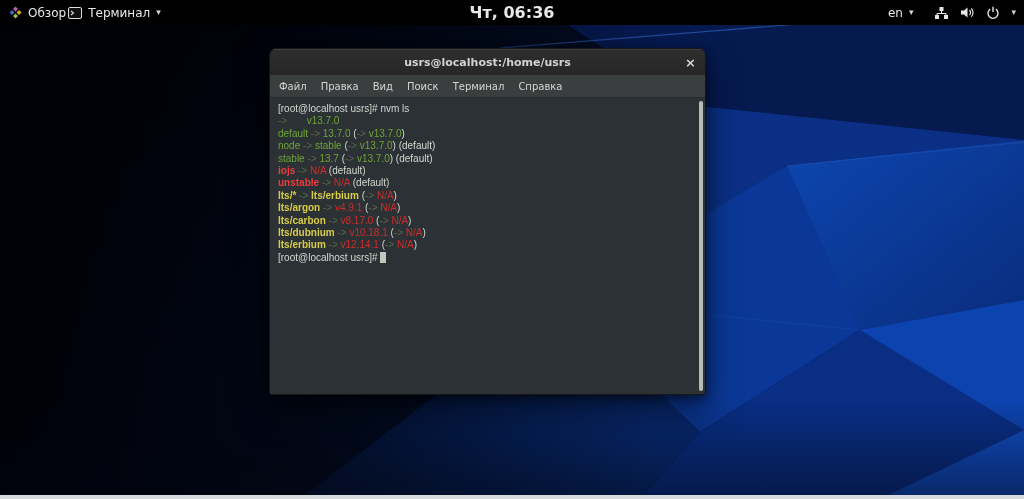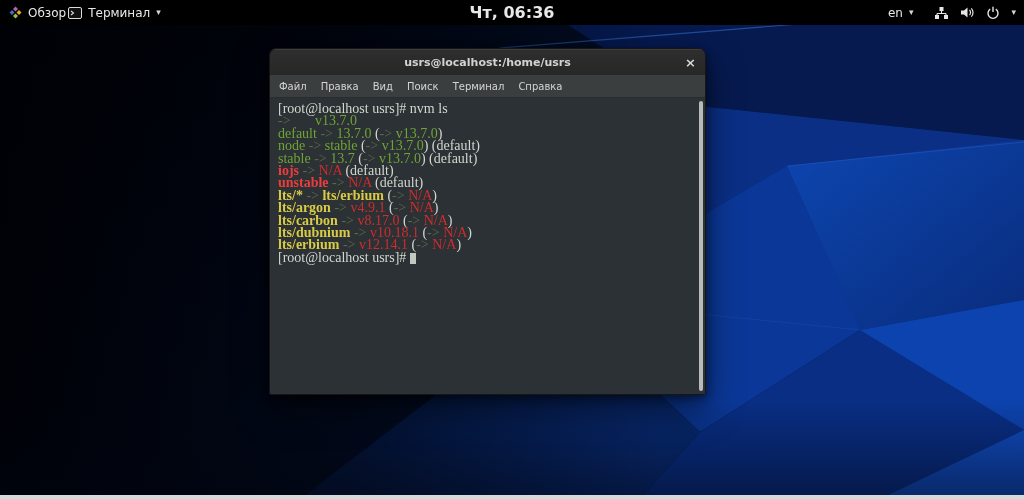--- a/index.html
+++ b/index.html
@@ -40,21 +40,21 @@
   }
   .menubar{
     height:23px;background:var(--menubar-bg,#3a3e3f);display:flex;align-items:center;
     padding:0 2px;box-shadow:inset 0 -1px 0 #2a2d2e;
   }
   .menu-item{padding:0 7px;font-size:10px;color:#d3d6d2;line-height:23px;cursor:default;}
   .content{
     position:relative;height:calc(100% - 49px);background:var(--term-bg,#2b3134);
     padding:5px 10px 0 8px;box-sizing:border-box;
   }
-  .term{font-family:Liberation Serif, serif;font-size:14px;line-height:12.4px;}
+  .term{font-family:Liberation Sans, sans-serif;font-size:10px;line-height:12.4px;}
   .term-line{white-space:pre;}
   .seg.b{font-weight:bold;}
   .c-fg{color:var(--term-fg,#d3d7cf);}
   .c-green{color:var(--green,#6fa436);}
   .c-dim{color:var(--dim-arrow,#5b6a48);}
   .c-yellow{color:var(--yellow,#b1a02a);}
   .c-byellow{color:var(--yellow-bright,#d8cb46);}
   .c-red{color:var(--red,#ce2d2d);}
   .c-bred{color:var(--red-bright,#eb3d3d);}
   .cursor{

